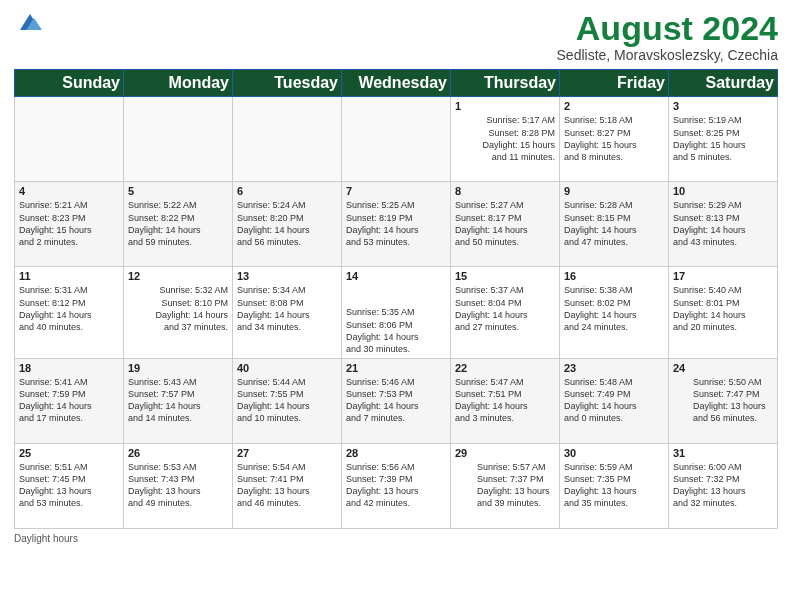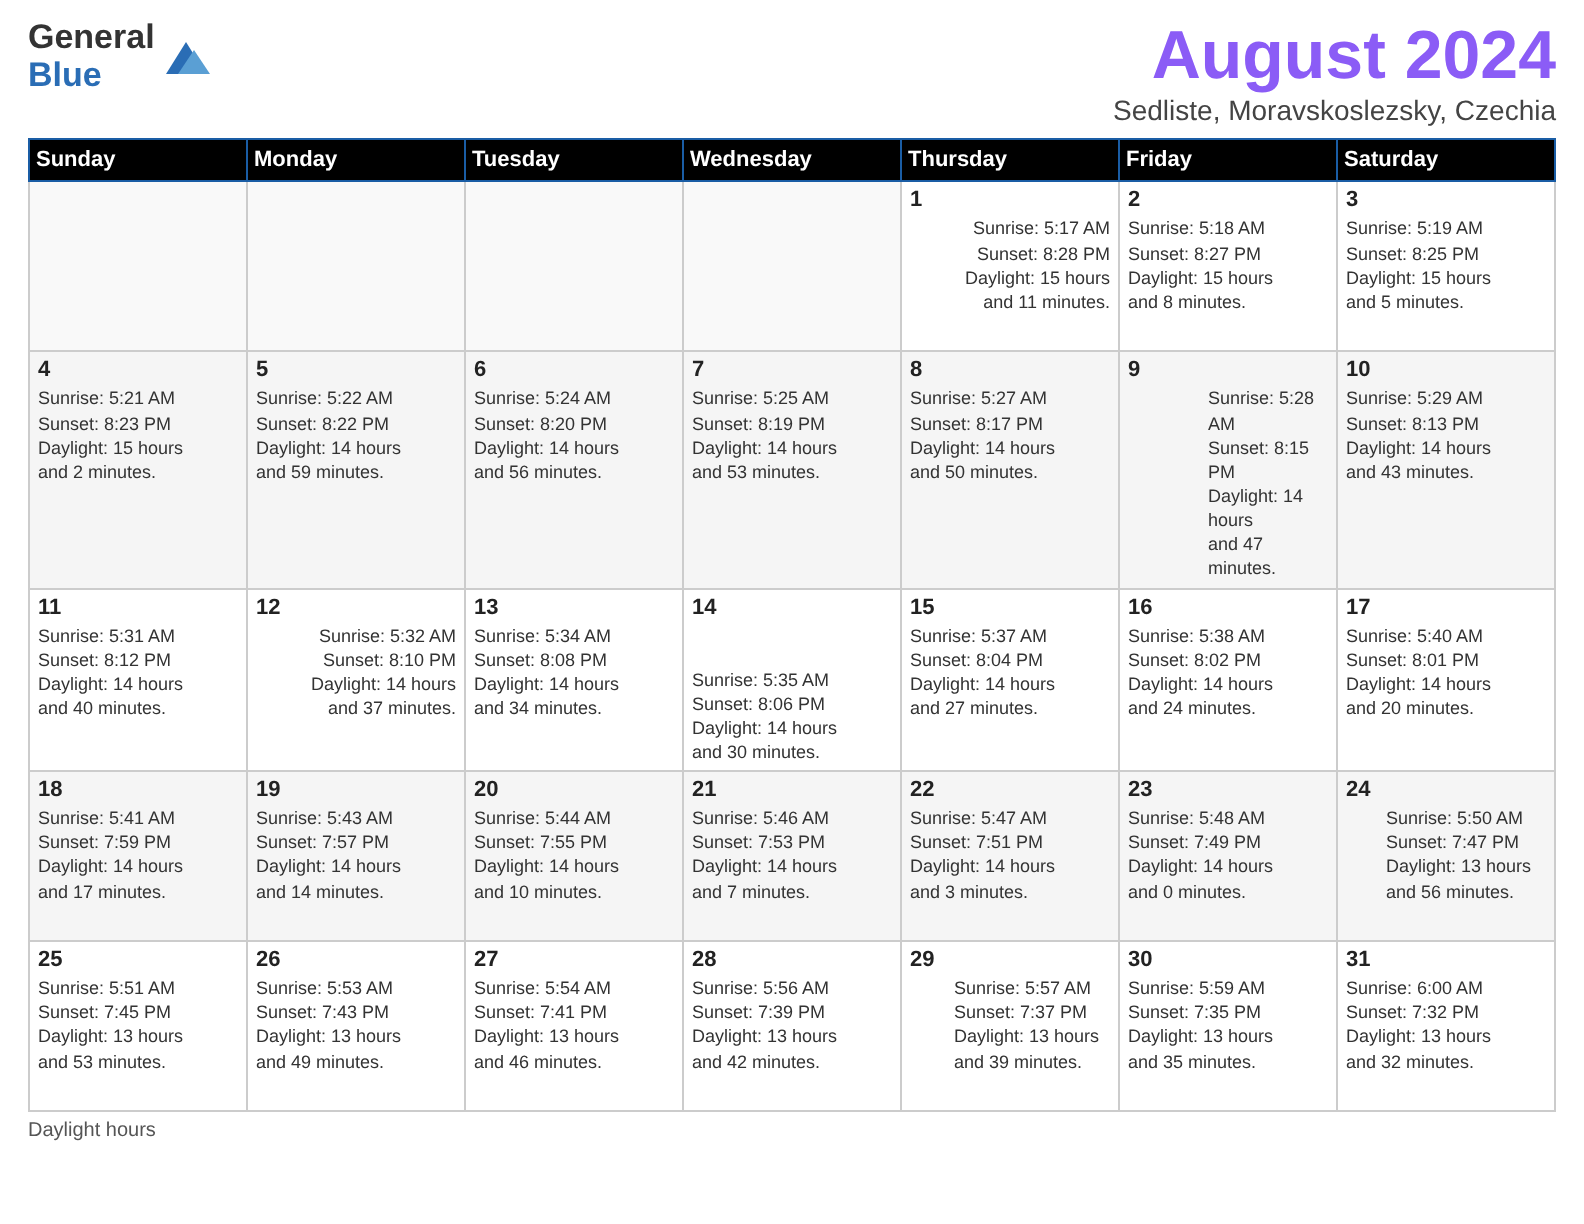--- a/index.html
+++ b/index.html
@@ -30,39 +30,39 @@
       width: 28px;
       height: 24px;
       margin-left: 2px;
     }
     .title-block {
       text-align: right;
     }
     .month-title {
       font-size: 34px;
       font-weight: bold;
-      color: #8b5cf6;
+      color: #15803d;
       line-height: 1.1;
     }
     .subtitle {
       font-size: 14px;
       color: #444;
     }
     table {
       width: 100%;
       border-collapse: collapse;
       table-layout: fixed;
     }
     thead tr th {
-      background-color: #000000;
+      background-color: #14532d;
       color: #fff;
-      font-size: 11px;
+      font-size: 16px;
       font-weight: bold;
       padding: 4px 3px;
-      text-align: left;
+      text-align: right;
       border: 1px solid #1a5da5;
     }
     tbody tr td {
       border: 1px solid #ccc;
       vertical-align: top;
       padding: 3px 4px;
       font-size: 9px;
       color: #333;
       height: 85px;
     }
@@ -87,24 +87,20 @@
     .empty {
       background-color: #f9f9f9 !important;
     }
   </style>
 </head>
 <body>
 
 <div class="page">
   <div class="header">
     <div class="logo">
-      <div style="display:flex;flex-direction:column;line-height:1.1;">
-        <span style="font-size:17px;font-weight:bold;color:#333;">General</span>
-        <span style="font-size:17px;font-weight:bold;color:#2a6db5;">Blue</span>
-      </div>
       <svg class="logo-icon" viewBox="0 0 28 24" xmlns="http://www.w3.org/2000/svg">
         <polygon points="4,20 14,4 24,20" fill="#2a6db5"></polygon>
         <polygon points="14,20 22,8 30,20" fill="#5a9fd4" transform="translate(-4,0)"></polygon>
       </svg>
     </div>
     <div class="title-block">
       <div class="month-title">August 2024</div>
       <div class="subtitle">Sedliste, Moravskoslezsky, Czechia</div>
     </div>
   </div>
@@ -180,21 +176,21 @@
           </td>
           <td>
             <span class="day-num">8</span>
             <div class="day-info" style="white-space: pre-line;">Sunrise: 5:27 AM
 Sunset: 8:17 PM
 Daylight: 14 hours
 and 50 minutes.</div>
           </td>
           <td>
             <span class="day-num">9</span>
-            <div class="day-info" style="white-space: pre-line; margin-left: 40px;">Sunrise: 5:28 AM
+            <div class="day-info" style="white-space: pre-line;">Sunrise: 5:28 AM
 Sunset: 8:15 PM
 Daylight: 14 hours
 and 47 minutes.</div>
           </td>
           <td>
             <span class="day-num">10</span>
             <div class="day-info" style="white-space: pre-line;">Sunrise: 5:29 AM
 Sunset: 8:13 PM
 Daylight: 14 hours
 and 43 minutes.</div>
@@ -260,21 +256,21 @@
 and 17 minutes.</div>
           </td>
           <td>
             <span class="day-num">19</span>
             <div class="day-info" style="white-space: pre-line;">Sunrise: 5:43 AM
 Sunset: 7:57 PM
 Daylight: 14 hours
 and 14 minutes.</div>
           </td>
           <td>
-            <span class="day-num">20</span>
+            <span class="day-num">40</span>
             <div class="day-info" style="white-space: pre-line;">Sunrise: 5:44 AM
 Sunset: 7:55 PM
 Daylight: 14 hours
 and 10 minutes.</div>
           </td>
           <td>
             <span class="day-num">21</span>
             <div class="day-info" style="white-space: pre-line;">Sunrise: 5:46 AM
 Sunset: 7:53 PM
 Daylight: 14 hours

